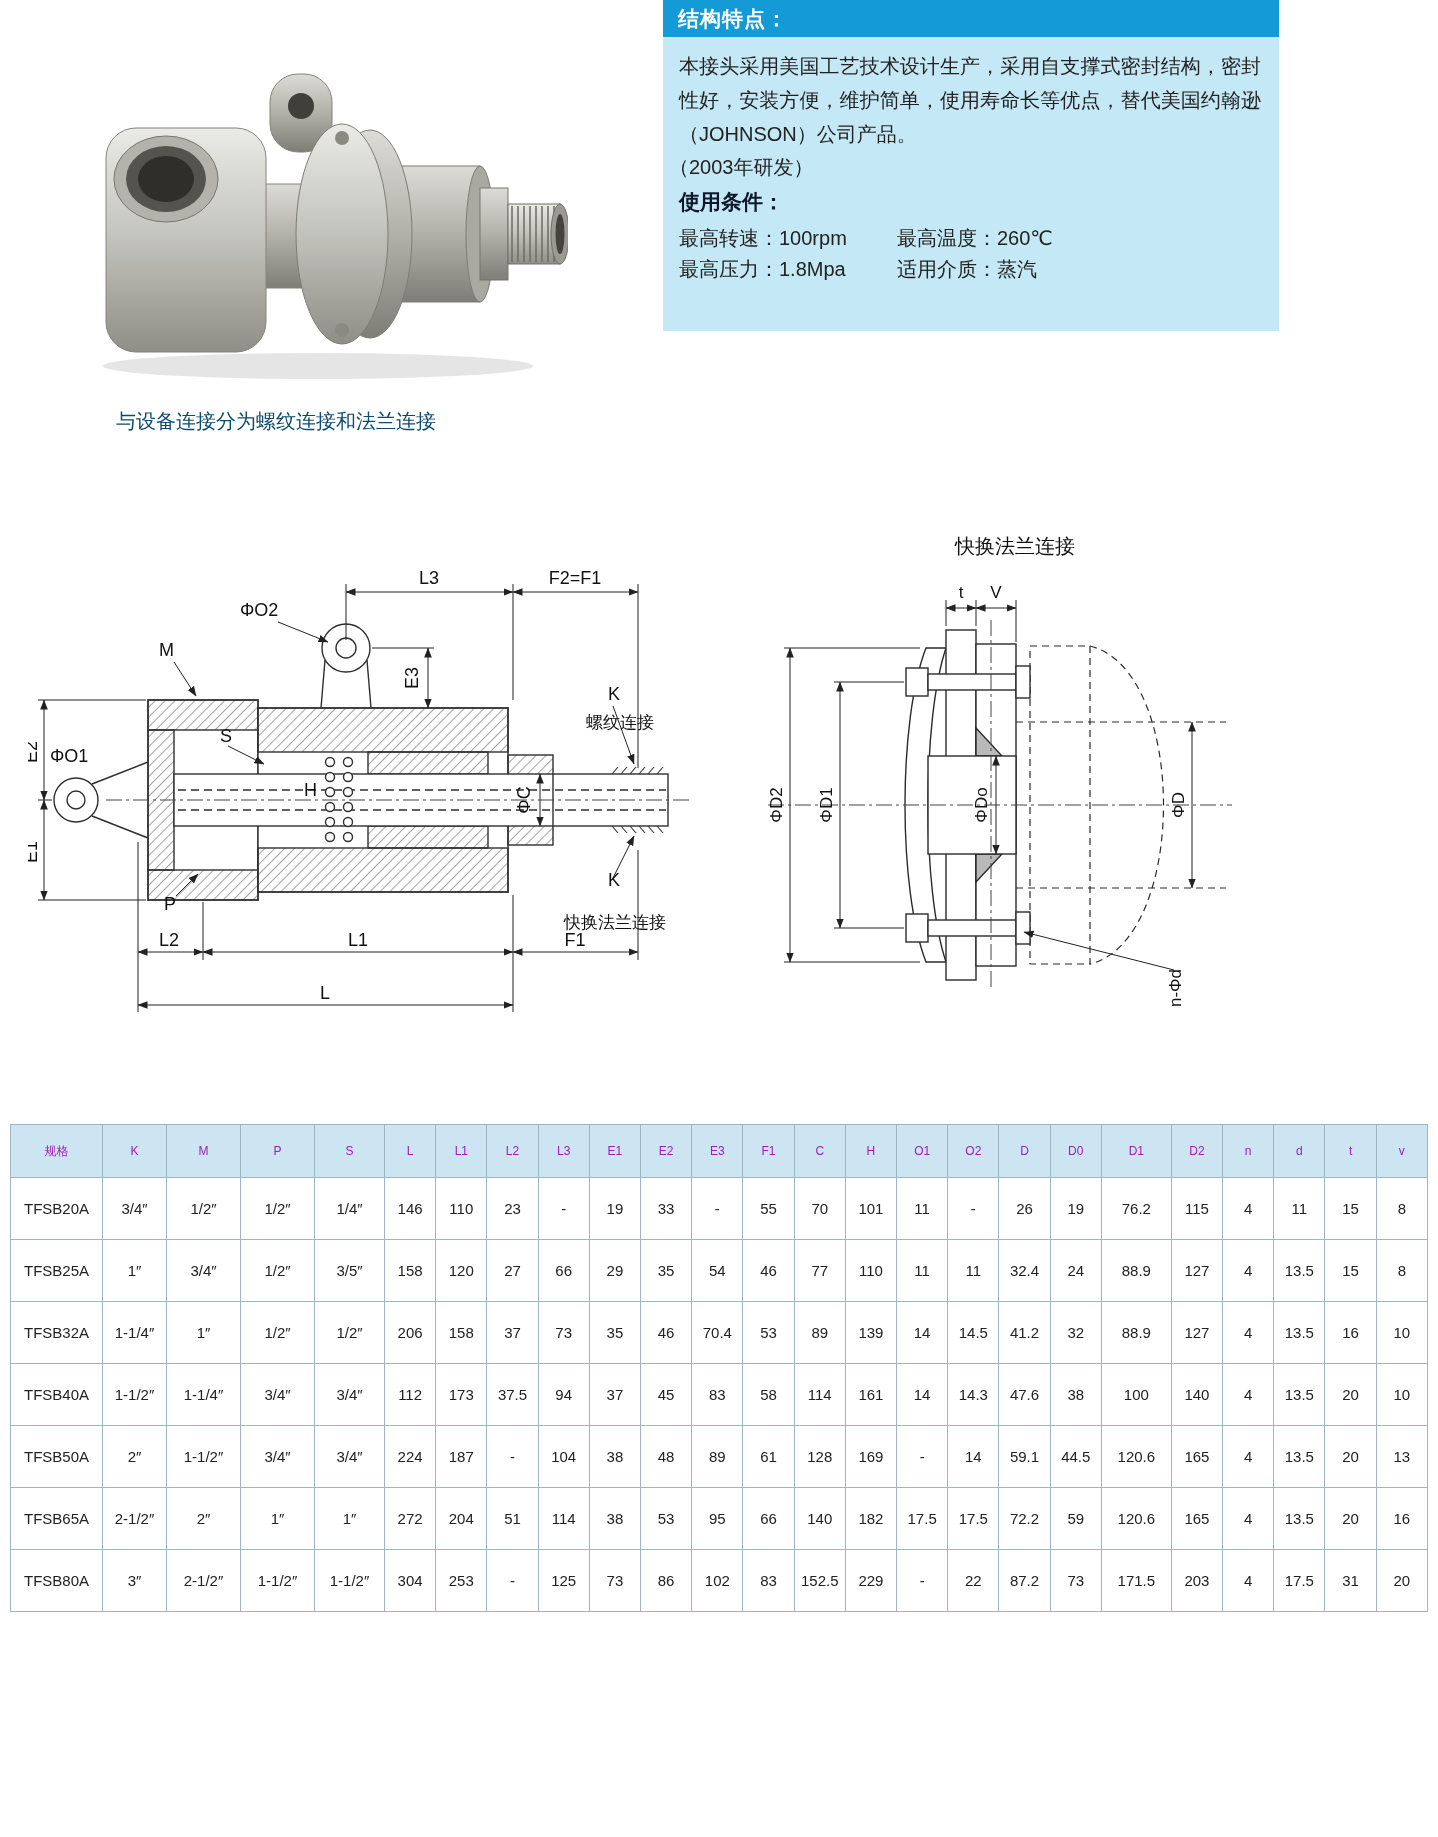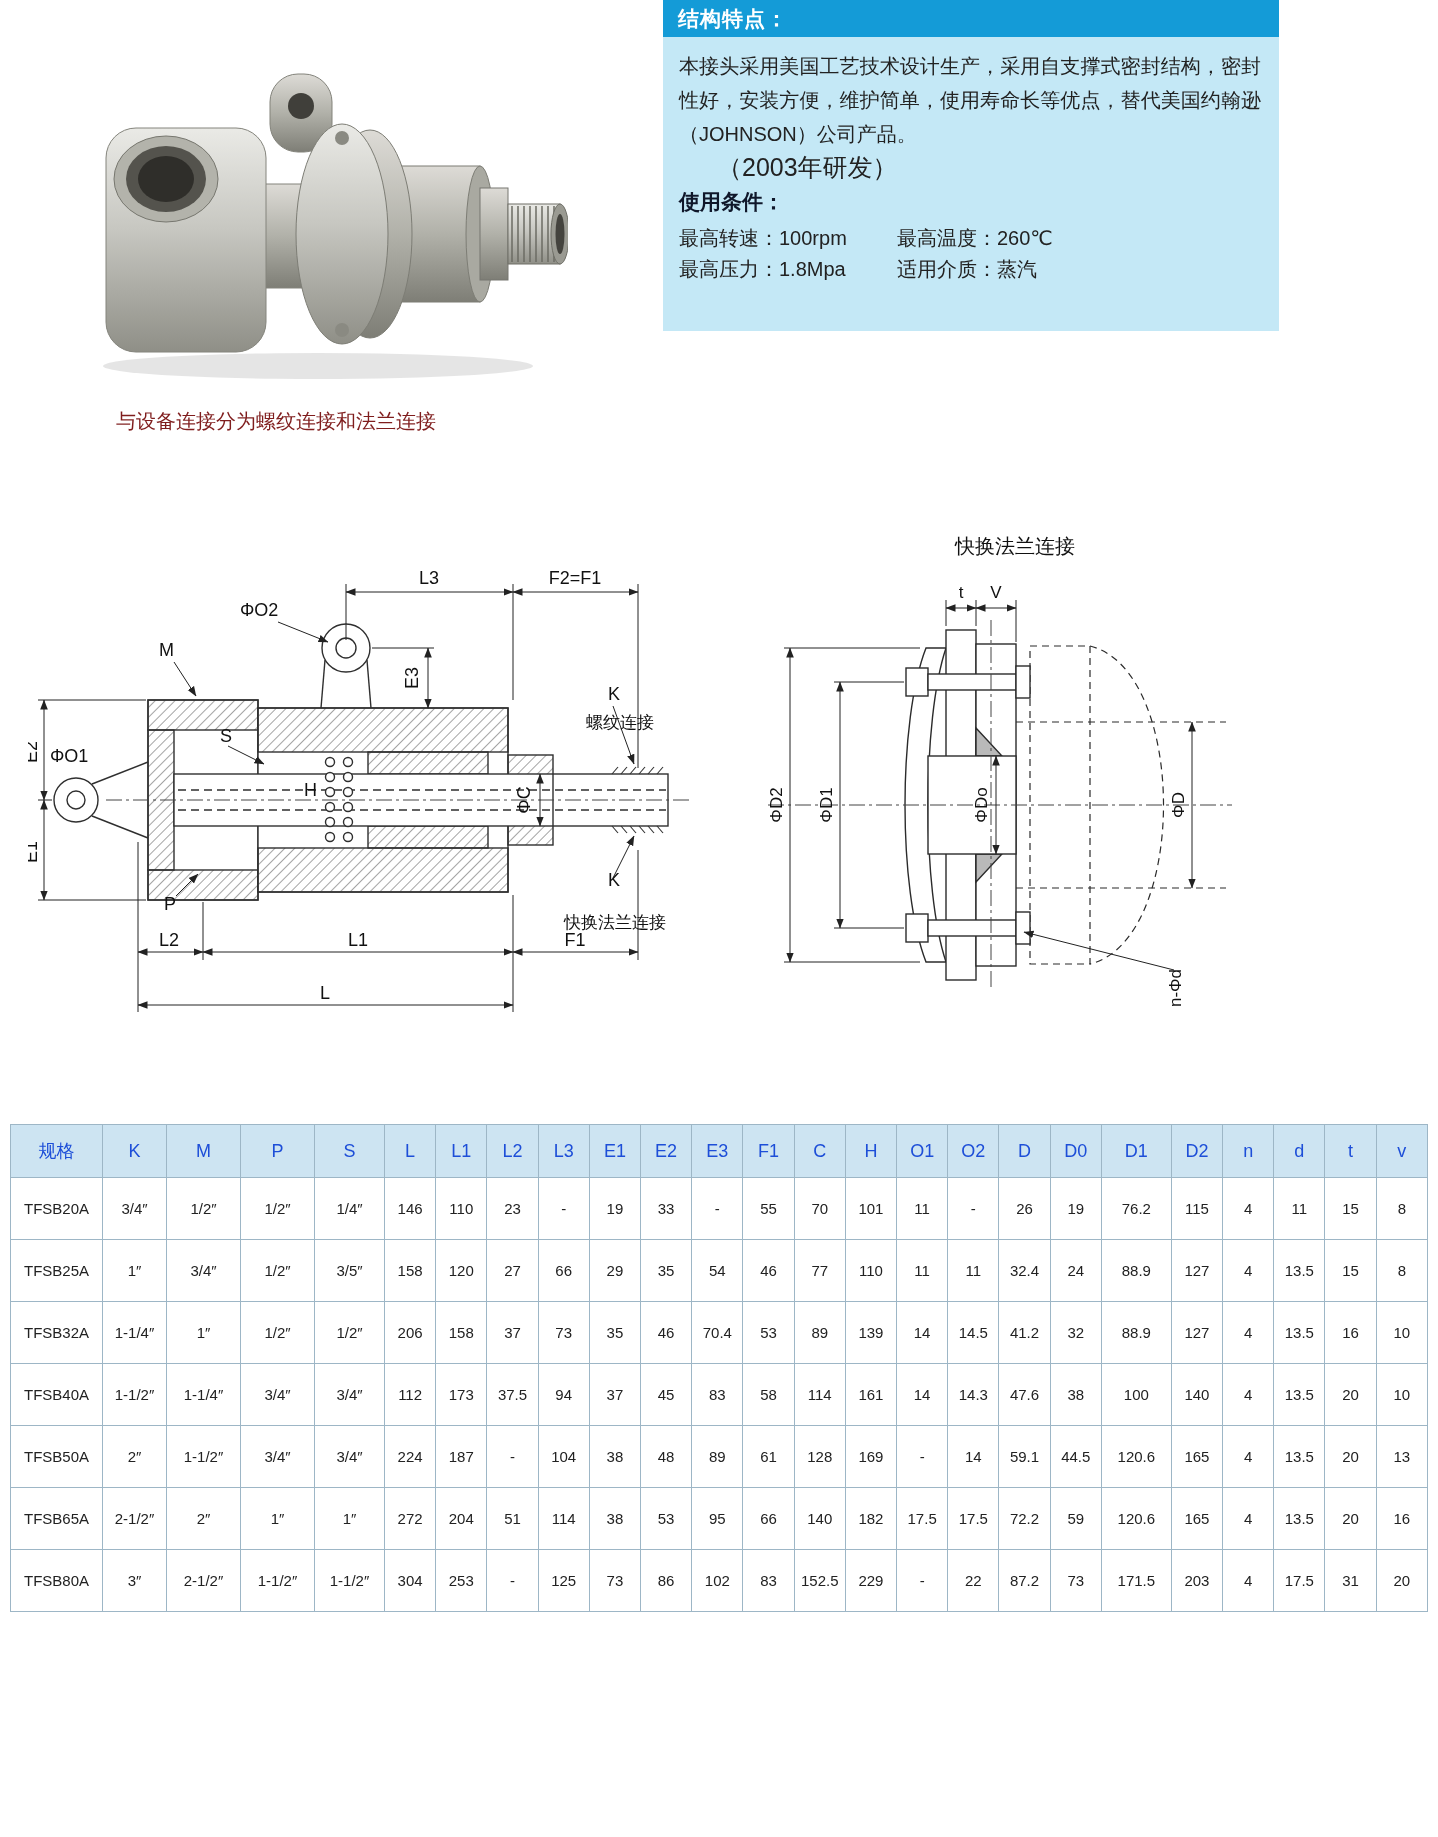--- a/index.html
+++ b/index.html
@@ -5,36 +5,36 @@
   html,body{margin:0;padding:0;}
   body{font-family:"Liberation Sans","DejaVu Sans",sans-serif;background:#fff;color:#222;}
   .page{position:relative;width:1438px;height:1837px;background:#fff;overflow:hidden;}
 
   .photo{position:absolute;left:48px;top:16px;width:520px;height:372px;}
 
   .info-box{position:absolute;left:663px;top:0;width:616px;height:331px;background:#c4e8f6;}
   .info-bar{height:37px;background:#149bd7;display:flex;align-items:center;padding:0 15px;}
   .info-title{color:#fff;font-size:21px;font-weight:bold;letter-spacing:1px;}
   .info-body{padding:12px 18px 0 16px;font-size:20px;line-height:34px;color:#222;text-align:justify;}
-  .info-note{padding:0 6px;font-size:25px;line-height:33px;color:#222;margin-left:48px;}
+  .info-note{padding:0 6px;font-size:20px;line-height:33px;color:#222;}
   .usage-title{padding:4px 16px 0;font-size:21px;font-weight:bold;color:#0f172a;}
   .spec-grid{padding:9px 16px 0;display:grid;grid-template-columns:218px 1fr;row-gap:4px;font-size:20px;color:#222;}
   .spec-item{white-space:nowrap;}
 
-  .caption{position:absolute;left:116px;top:408px;font-size:20px;color:#7f1d1d;}
+  .caption{position:absolute;left:116px;top:408px;font-size:20px;color:#0c4a6e;}
 
   .ldraw{position:absolute;left:28px;top:550px;}
   .rdraw{position:absolute;left:760px;top:570px;}
   .rtitle{position:absolute;left:895px;top:533px;width:240px;text-align:center;font-size:20px;color:#111;}
 
   svg text{font-family:"Liberation Sans","DejaVu Sans",sans-serif;}
 
   .spec-table{position:absolute;left:10px;top:1124px;width:1418px;border-collapse:collapse;table-layout:fixed;}
   .spec-table th,.spec-table td{border:1px solid #9db6c6;text-align:center;vertical-align:middle;overflow:hidden;padding:0 2px;}
-  .spec-table th{background:#cde4f2;height:52px;font-size:18px;font-weight:normal;color:#1d4ed8;}
+  .spec-table th{background:#cde4f2;height:52px;font-size:12px;font-weight:normal;color:#a21caf;}
   .spec-table td{height:61px;font-size:15px;color:#222;background:#fff;}
 </style>
 </head>
 <body>
 
 <div class="page">
 
   <div class="photo">
     <svg width="520" height="372" viewBox="0 0 520 372">
       <defs>

